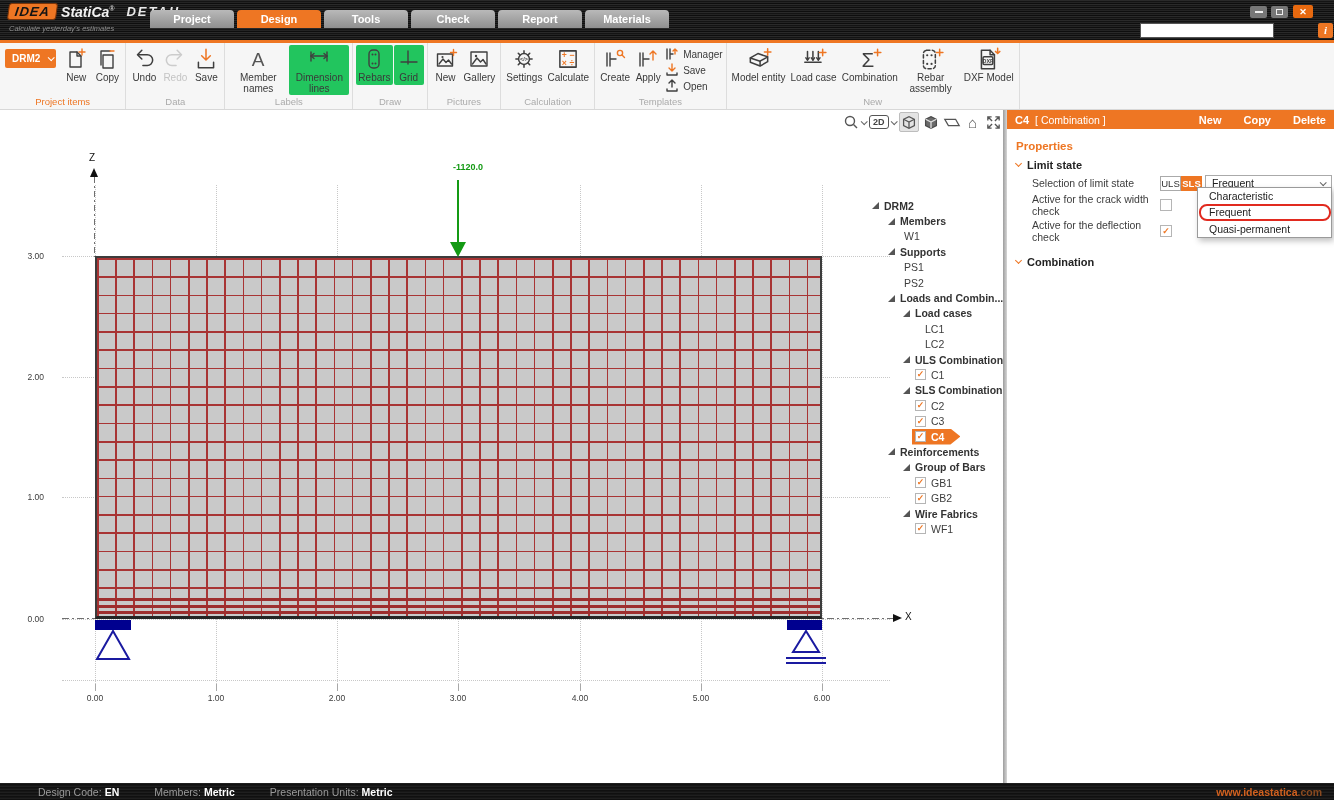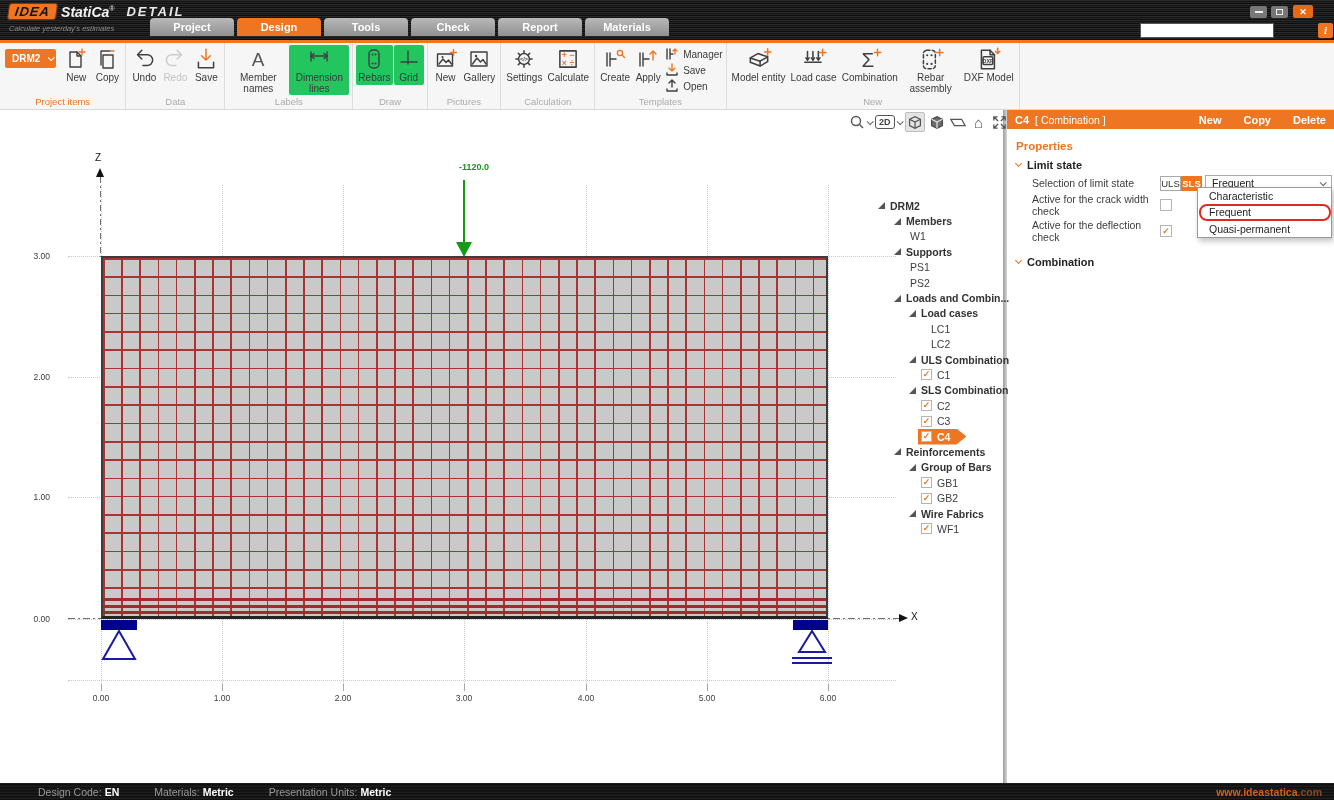--- a/index.html
+++ b/index.html
@@ -9,21 +9,21 @@
 
 #header{position:absolute;left:0;top:0;width:1334px;height:40px;
  background:repeating-linear-gradient(0deg,#0e0e0e 0 1px,#242424 1px 2px,#141414 2px 3px,#2a2a2a 3px 4px)}
 #win-title{position:absolute;left:0;right:0;top:4px;text-align:center;color:#d6d6d6;font-size:11px}
 #logo{position:absolute;left:8px;top:3px;display:flex;align-items:center;gap:4px}
 .logo-idea{display:inline-block;background:#ee7623;color:#141414;font-style:italic;font-weight:900;font-size:13px;line-height:15px;padding:0 6px;border-radius:3px;transform:skewX(-8deg);letter-spacing:1px;border:1px solid #7a3408}
 .logo-statica{color:#f2f2f2;font-weight:bold;font-size:14px;font-style:italic}
 .logo-reg{color:#cfcfcf;font-size:7px;vertical-align:super}
 .logo-product{color:#e8e8e8;font-weight:bold;font-style:italic;font-size:13px;letter-spacing:2px;margin-left:8px}
 #tagline{position:absolute;left:9px;top:24px;font-size:7.5px;font-style:italic;color:#8f8f8f}
-#tabs{position:absolute;left:150px;bottom:4px;display:flex;gap:3px}
+#tabs{position:absolute;left:150px;bottom:12px;display:flex;gap:3px}
 .tab{width:84px;height:18px;background:linear-gradient(#b9b9b9,#8f8f8f);border-radius:4px 4px 0 0;color:#fff;font-weight:bold;font-size:11px;text-align:center;line-height:18px}
 .tab.active{background:#ee7623}
 .winbtn{position:absolute;top:6px;height:12px;border-radius:2px;background:#777;display:flex;align-items:center;justify-content:center}
 #btn-min{left:1250px;width:17px}
 #btn-min i{display:block;width:8px;height:2px;background:#eee}
 #btn-max{left:1271px;width:17px}
 #btn-max i{display:block;width:7px;height:6px;border:1.5px solid #eee}
 #btn-close{left:1293px;width:20px;height:13px;top:5px;background:#e8690f;color:#fff;font-size:9px;font-weight:bold;font-style:normal}
 #searchbox{position:absolute;left:1140px;top:23px;width:134px;height:15px;background:#fff;border:1px solid #555;display:flex;align-items:center}
 #searchbox input{flex:1;border:0;outline:0;height:12px;font-size:10px;padding-left:4px;background:transparent}
@@ -49,21 +49,21 @@
 svg.ic text.ot{fill:#ee7623;font-weight:bold}
 #drm-combo{display:flex;align-items:center;background:#ee7623;color:#fff;font-weight:bold;font-size:10px;height:19px;margin:4px 4px 0 2px;border-radius:2px;padding:0 3px}
 #drm-combo .cv{padding:0 4px}
 #drm-combo .chev{border-color:#fff;margin-left:4px}
 .tmpl-col{display:flex;flex-direction:column;gap:1px;margin-top:2px}
 .tmpl-row{display:flex;align-items:center;gap:3px;font-size:10px;color:#3a3a3a;height:15px}
 
 .chev{display:inline-block;width:5px;height:5px;border-right:1.4px solid #666;border-bottom:1.4px solid #666;transform:rotate(45deg) translateY(-1px)}
 
 
-#canvas{position:absolute;left:6px;top:110px;width:1003px;height:673px;background:#fff;overflow:hidden}
+#canvas{position:absolute;left:0;top:110px;width:1003px;height:673px;background:#fff;overflow:hidden}
 #cToolbar{position:absolute;left:843px;top:2px;display:flex;align-items:center;gap:3px;z-index:5}
 .cbtn{height:20px;min-width:18px;display:flex;align-items:center;justify-content:center;border-radius:2px;color:#555}
 .cbtn.on{background:#e4e4e4;border:1px solid #bdbdbd}
 .cbtn svg{stroke:#555;fill:none;stroke-width:1.4}
 .c2d{border:1.5px solid #555;border-radius:3px;font-size:9px;font-weight:bold;color:#444;padding:1px 3px}
 .gv{position:absolute;width:0;border-left:1px dotted #c8c8c8;z-index:0}
 .gh{position:absolute;height:0;border-top:1px dotted #c8c8c8;z-index:0}
 .ddv{position:absolute;width:1px;z-index:1;background:repeating-linear-gradient(180deg,#6f6f6f 0 6px,transparent 6px 9px,#6f6f6f 9px 11px,transparent 11px 14px)}
 .ddh{position:absolute;height:1px;z-index:1;background:repeating-linear-gradient(90deg,#6f6f6f 0 7px,transparent 7px 10px,#6f6f6f 10px 12px,transparent 12px 15px)}
 #beam{position:absolute;left:95px;top:146px;width:727px;height:363px;z-index:2;border:2px solid #3c3c3c;border-bottom:3px solid #242424;
@@ -702,16 +702,16 @@
   <div id="popup">
     <div class="opt">Characteristic</div>
     <div class="opt">Frequent</div>
     <div class="opt">Quasi-permanent</div>
     <div id="hl-annot"></div>
   </div>
 </div>
 
 <div id="statusbar">
   <span class="st"><span>Design Code:</span><b>EN</b></span>
-  <span class="st"><span>Materials:</span><b>Metric</b></span>
+  <span class="st"><span>Members:</span><b>Metric</b></span>
   <span class="st"><span>Presentation Units:</span><b>Metric</b></span>
   <span id="site"><span class="n">www.ideastatica</span><span class="w">.com</span></span>
 </div>
 
 </body></html>

